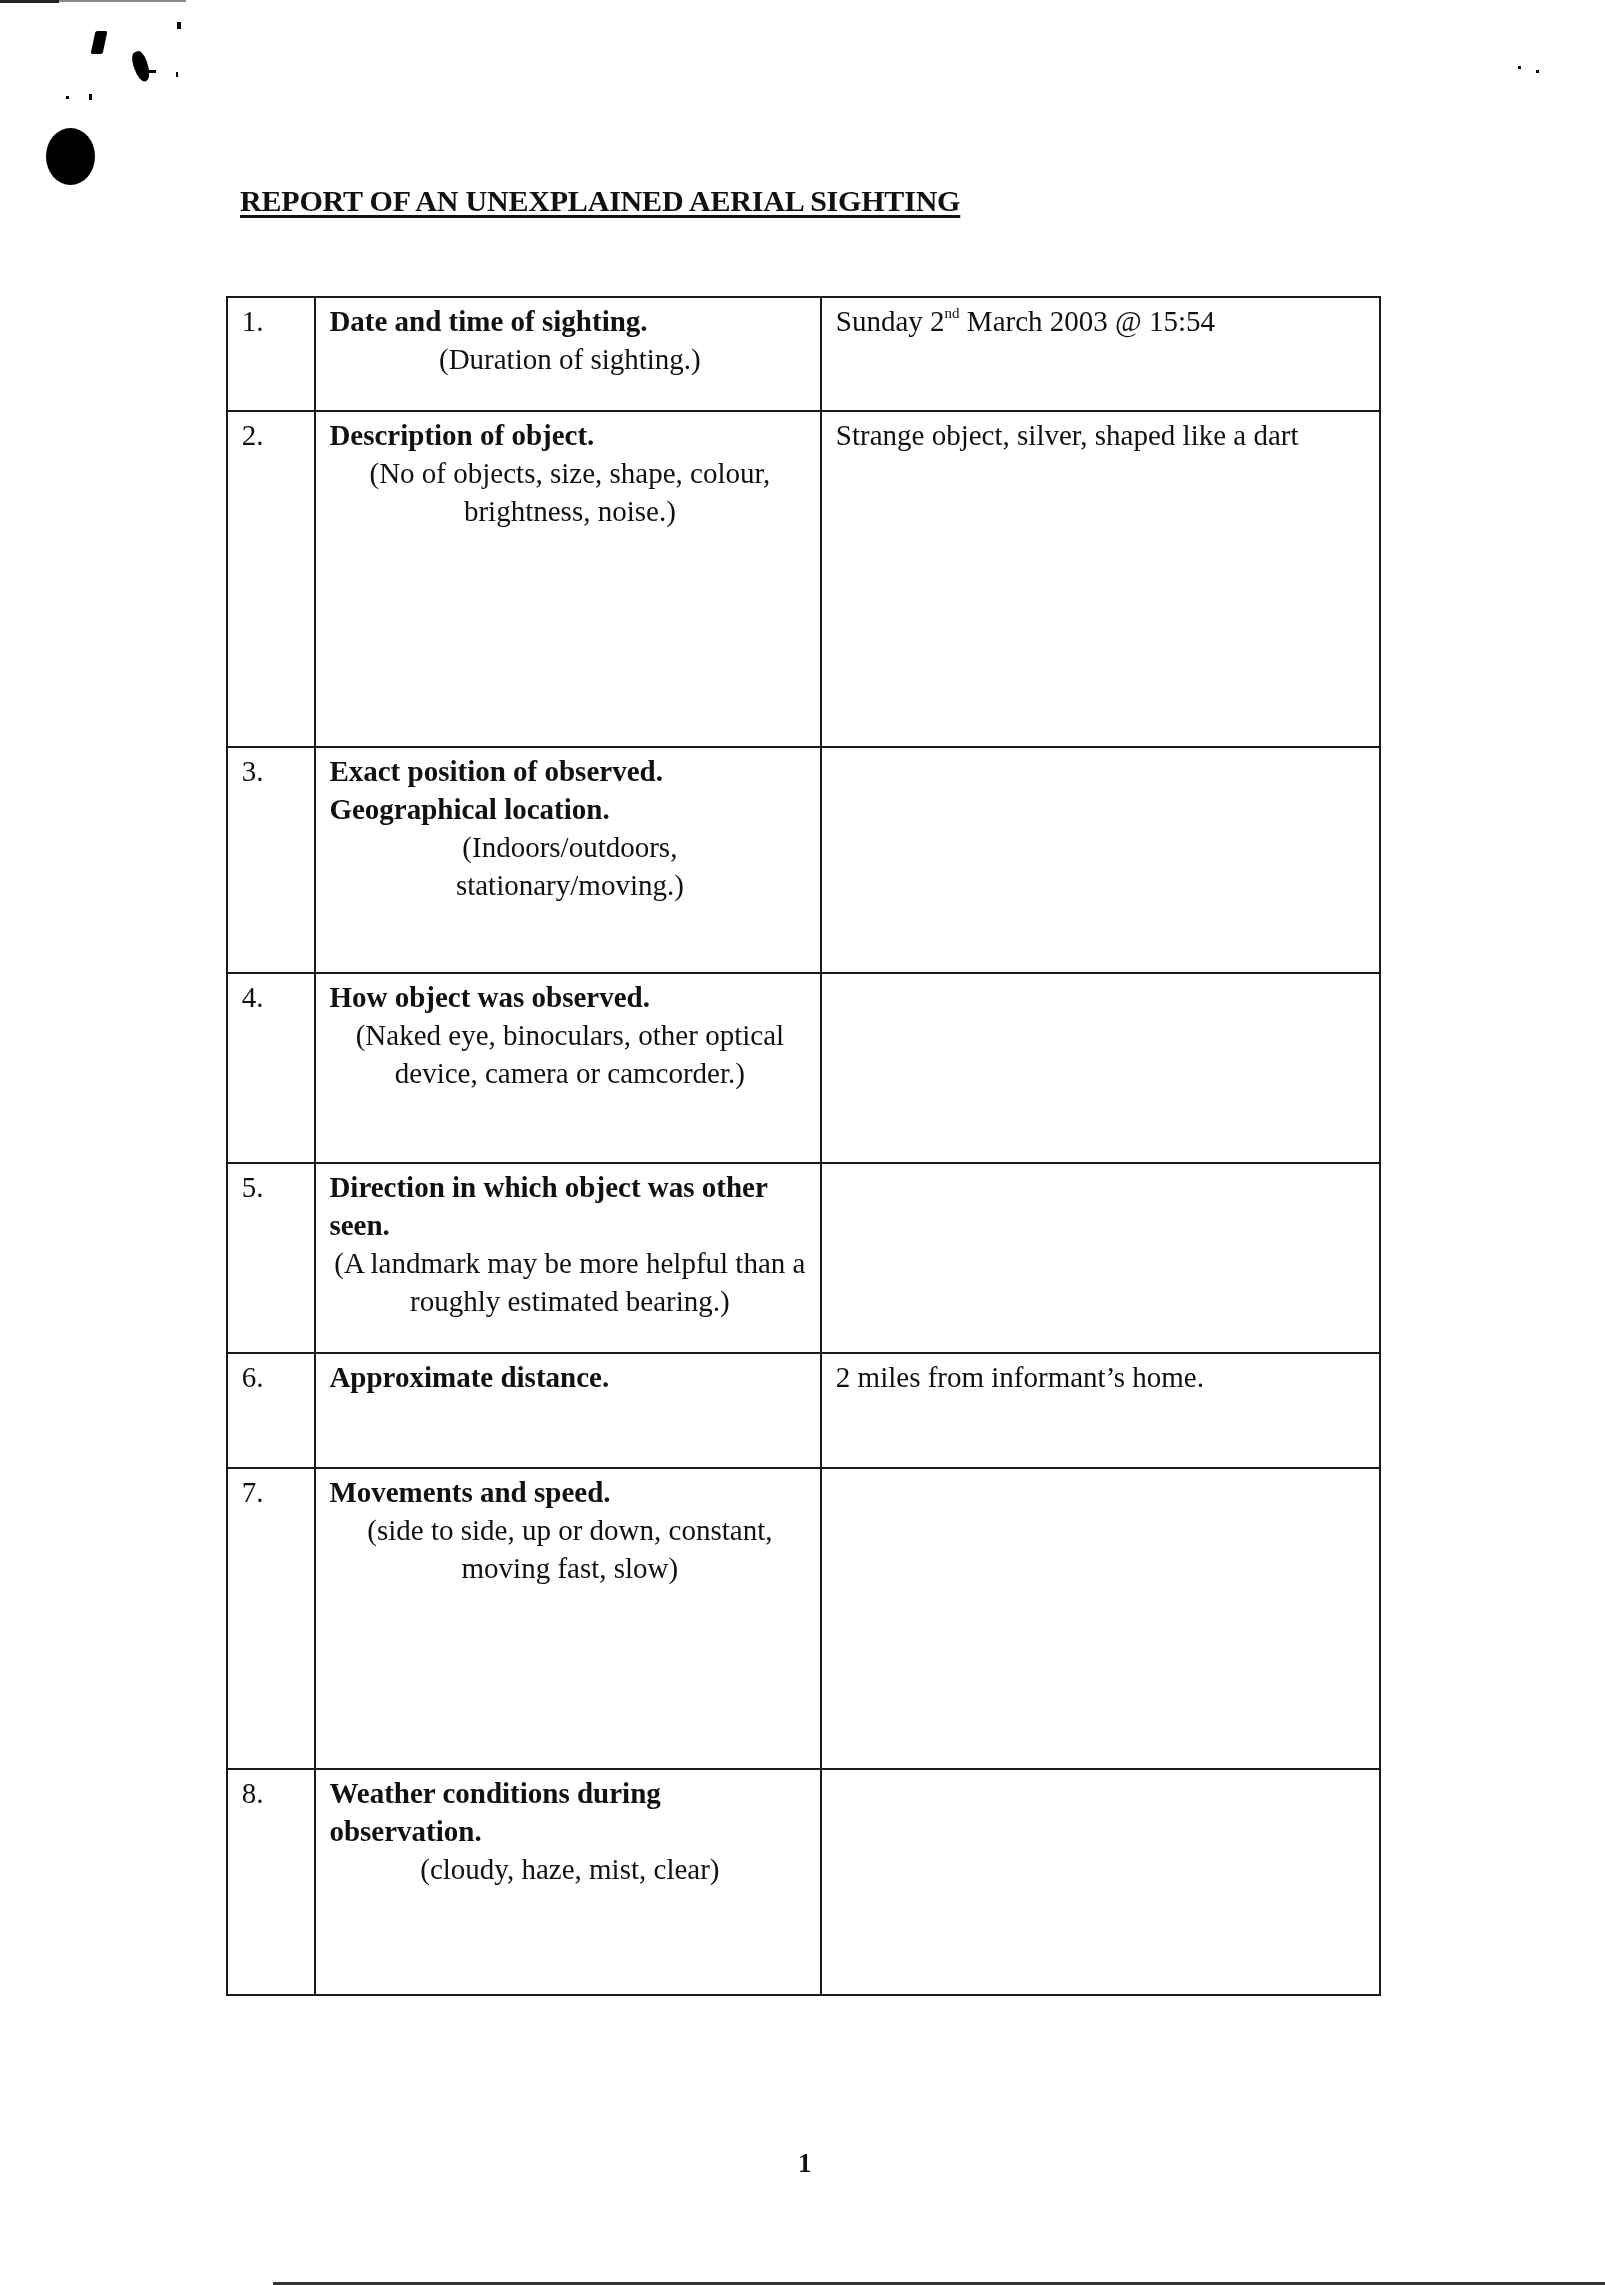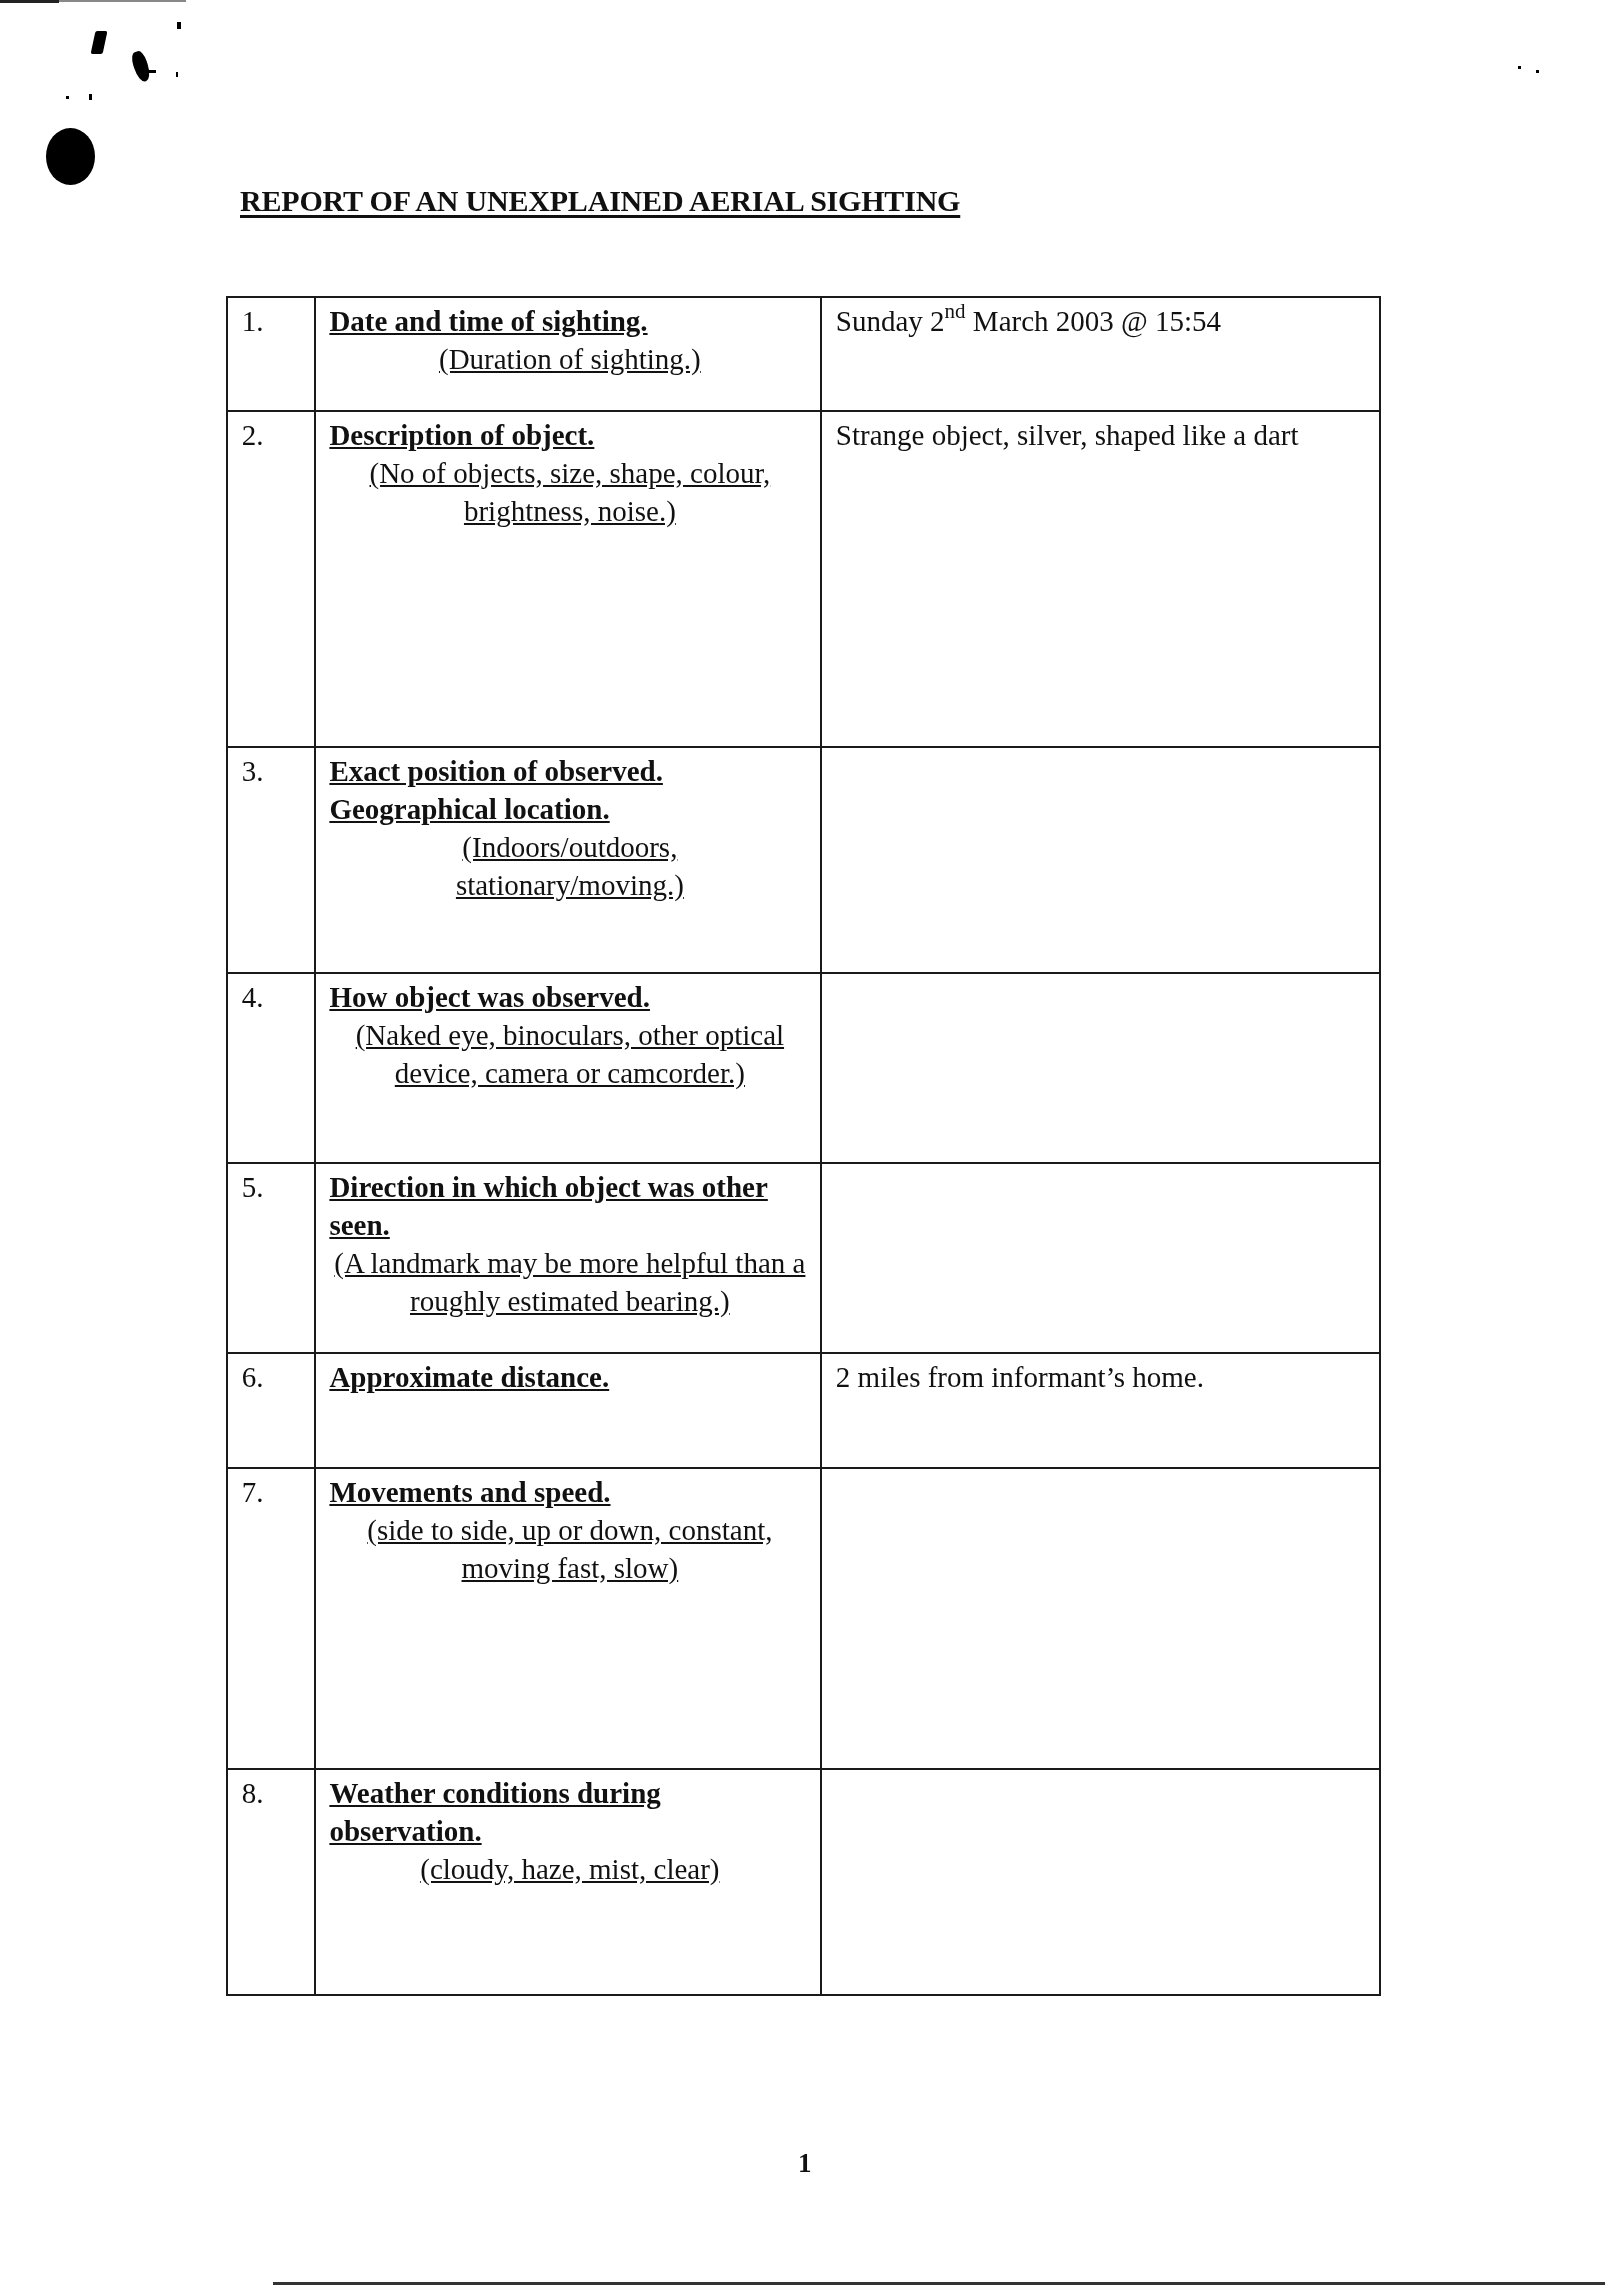--- a/index.html
+++ b/index.html
@@ -16,25 +16,25 @@
   .dot { position: absolute; width: 2.9px; height: 2.9px; background: #000; }
   .bottomline { position: absolute; left: 273px; top: 2282px; width: 1332px; height: 2.9px; background: #333; }
 
   .title { position: absolute; left: 240px; top: 184px; font-size: 30px; font-weight: bold;
            text-decoration: underline; text-decoration-thickness: 2.9px; text-underline-offset: 3.9px;
            letter-spacing: -0.2px; white-space: nowrap; text-align: center; }
 
   table.form { position: absolute; left: 226px; top: 296px; width: 1155px; border-collapse: collapse; table-layout: fixed; }
   table.form td { border: 2px solid #1a1a1a; vertical-align: top; padding: 0; font-size: 29px; line-height: 38px; }
   td.num { width: 72px; padding: 3.9px 0 0 13.7px !important; }
-  td.question { width: 481px; padding: 3.9px 9.8px 0 13.7px !important; text-decoration: underline; }
+  td.question { width: 481px; padding: 3.9px 9.8px 0 13.7px !important; }
   td.answer { padding: 3.9px 9.8px 0 13.7px !important; }
   .q-bold { font-weight: bold; display: block; }
   .q-hint { display: block; text-align: center; }
-  sup { font-size: 21px; line-height: 0; position: relative; top: -2px; }
+  sup { font-size: 15px; line-height: 0; position: relative; top: -2px; }
 
   .pagenum { position: absolute; left: 798px; top: 2148px; font-size: 27px; font-weight: bold; }
 </style>
 </head>
 <body>
 
 <div class="page">
 
   <div class="topline"></div>
   <div class="topline2"></div>

